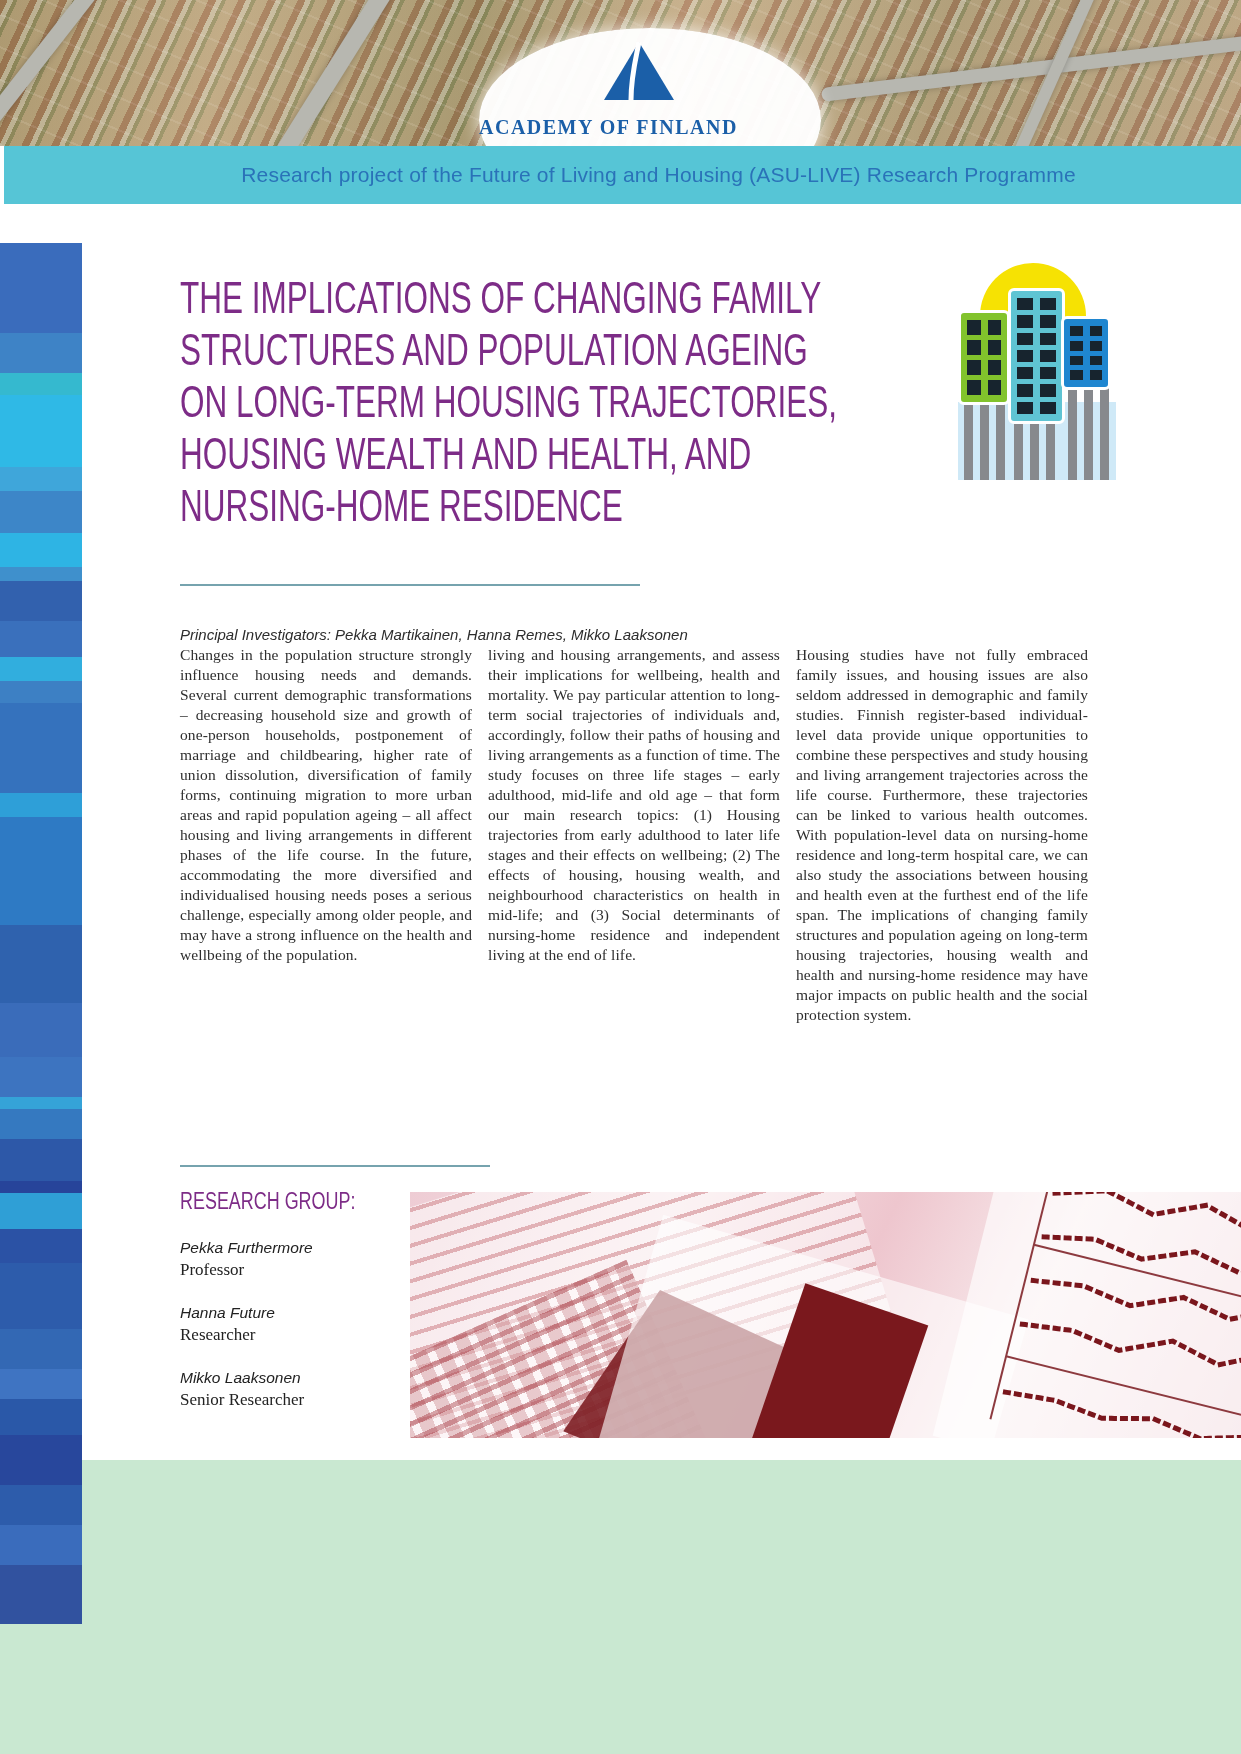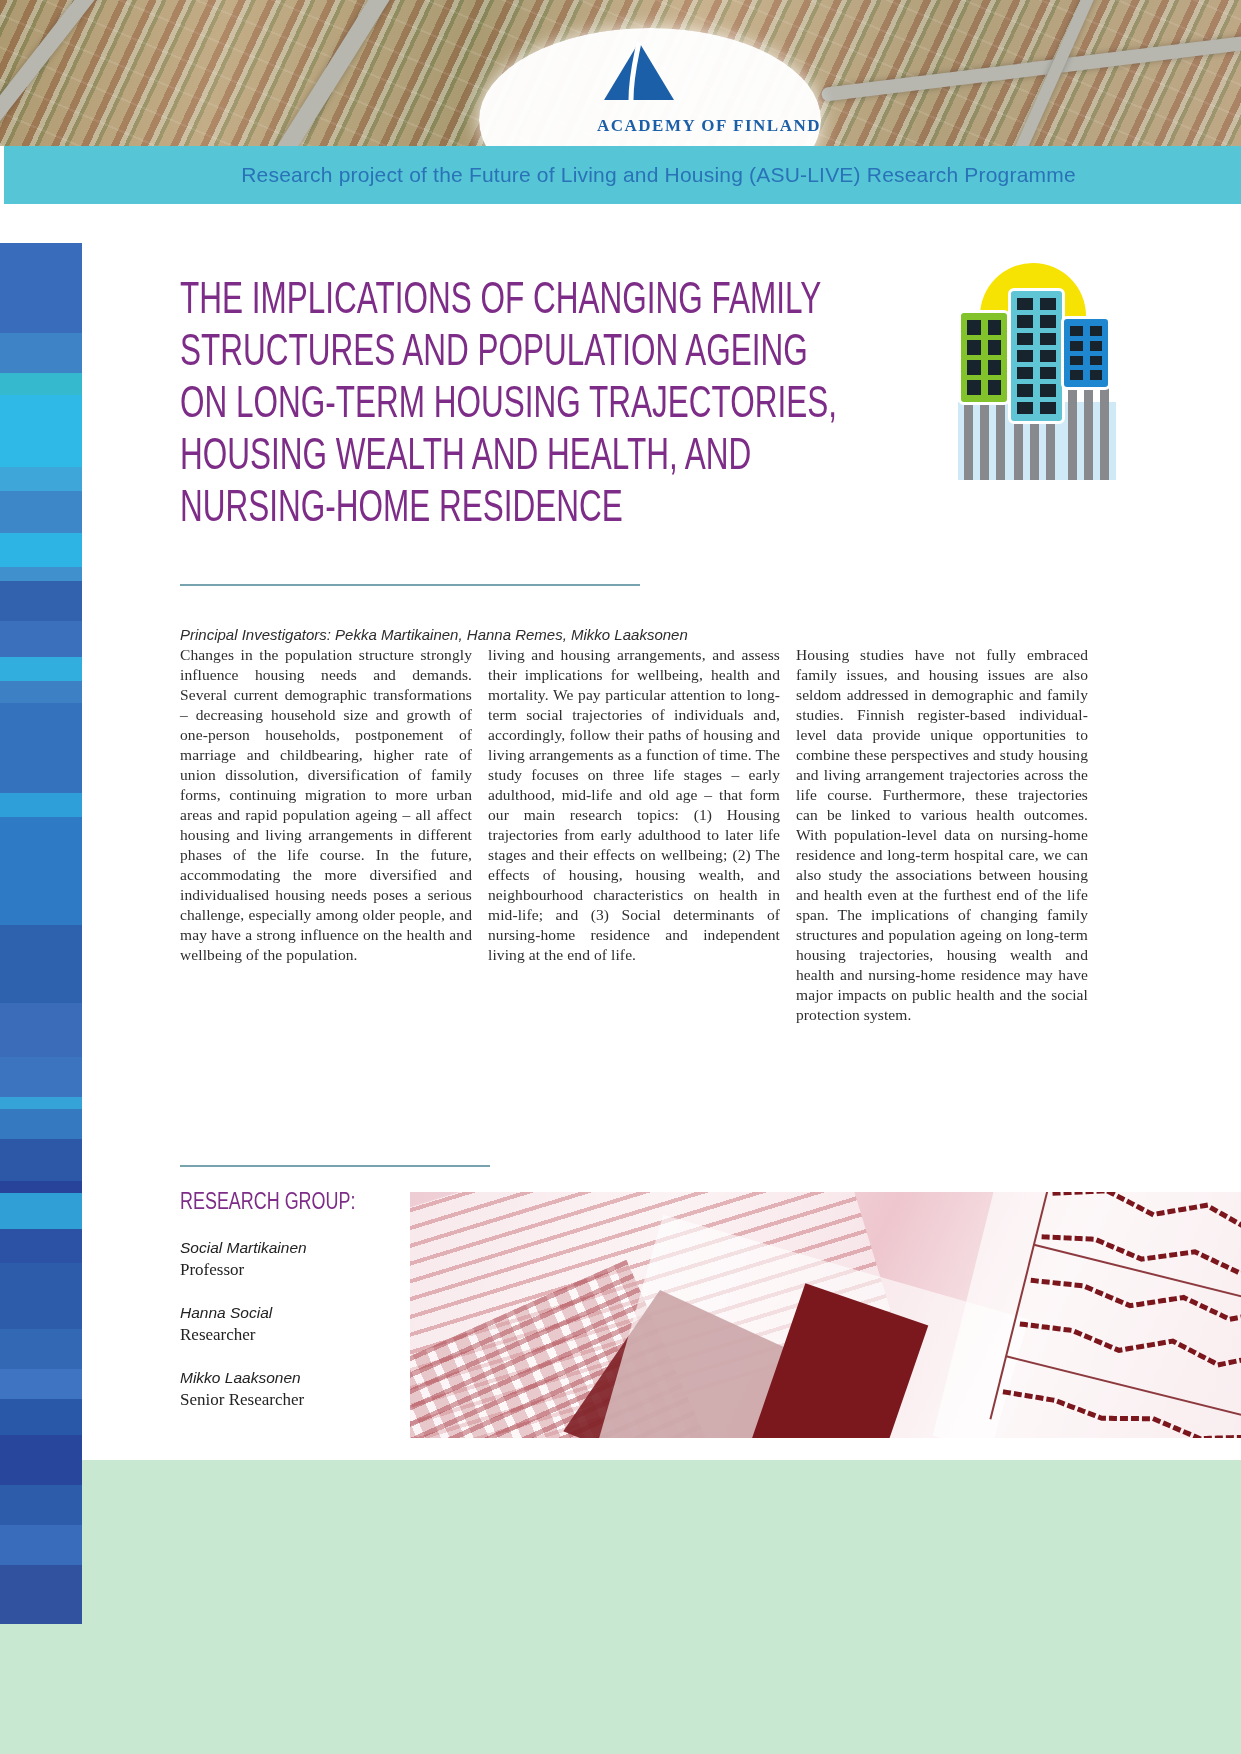--- a/index.html
+++ b/index.html
@@ -15,22 +15,22 @@
       linear-gradient(100deg,#94885f 0%,#b7a783 18%,#8f8a62 38%,#c2b190 55%,#9c9370 75%,#b0a081 100%);}
   .street{position:absolute;background:#b7b7b0;box-shadow:0 0 6px rgba(0,0,0,.25);}
   .street.s1{left:14px;top:-60px;width:16px;height:280px;transform:rotate(38deg);}
   .street.s2{left:320px;top:-80px;width:18px;height:320px;transform:rotate(32deg);}
   .street.s3{left:820px;top:60px;width:460px;height:14px;transform:rotate(-7deg);border-radius:8px;}
   .street.s4{left:1050px;top:-40px;width:12px;height:220px;transform:rotate(24deg);}
 
   .logo-oval{position:absolute;left:479px;top:28px;width:342px;height:184px;border-radius:50%;
     background:rgba(255,255,255,.97);box-shadow:0 0 18px rgba(255,255,255,.8);}
   .af-triangle{position:absolute;left:604px;top:42px;width:70px;height:58px;}
-  .af-name{position:absolute;left:479px;top:116px;width:342px;text-align:right;
-    font-family:"Liberation Serif",serif;font-weight:bold;font-size:17px;letter-spacing:1.5px;
+  .af-name{position:absolute;left:479px;top:116px;width:342px;text-align:left;
+    font-family:"Liberation Serif",serif;font-weight:bold;font-size:20px;letter-spacing:1.5px;
     color:#1b5fa8;}
 
   
   .banner{position:absolute;left:4px;top:146px;width:1241px;height:58px;background:#56c5d6;
     display:flex;align-items:center;justify-content:center;padding-left:68px;box-sizing:border-box;}
   .banner-text{color:#2a72b8;font-size:21px;letter-spacing:.2px;}
 
   
   .sidebar{position:absolute;left:0;top:243px;width:82px;height:1381px;z-index:4;}
   .sidebar .stripe{width:100%;}
@@ -226,25 +226,25 @@
     </div>
     <div class="col">
       <p>Housing studies have not fully embraced family issues, and housing issues are also seldom addressed in demographic and family studies. Finnish register-based individual-level data provide unique opportunities to combine these perspectives and study housing and living arrangement trajectories across the life course. Furthermore, these trajectories can be linked to various health outcomes. With population-level data on nursing-home residence and long-term hospital care, we can also study the associations between housing and health even at the furthest end of the life span. The implications of changing family structures and population ageing on long-term housing trajectories, housing wealth and health and nursing-home residence may have major impacts on public health and the social protection system.</p>
     </div>
   </div>
 
   <div class="sep sep2"></div>
   <div class="rg">
     <div class="rg-heading">RESEARCH GROUP:</div>
     <div class="member">
-      <div class="name">Social Martikainen</div>
+      <div class="name">Pekka Furthermore</div>
       <div class="role">Professor</div>
     </div>
     <div class="member">
-      <div class="name">Hanna Social</div>
+      <div class="name">Hanna Future</div>
       <div class="role">Researcher</div>
     </div>
     <div class="member">
       <div class="name">Mikko Laaksonen</div>
       <div class="role">Senior Researcher</div>
     </div>
   </div>
 
   <div class="doc-photo">
     <div class="sheet sheetA"></div>

